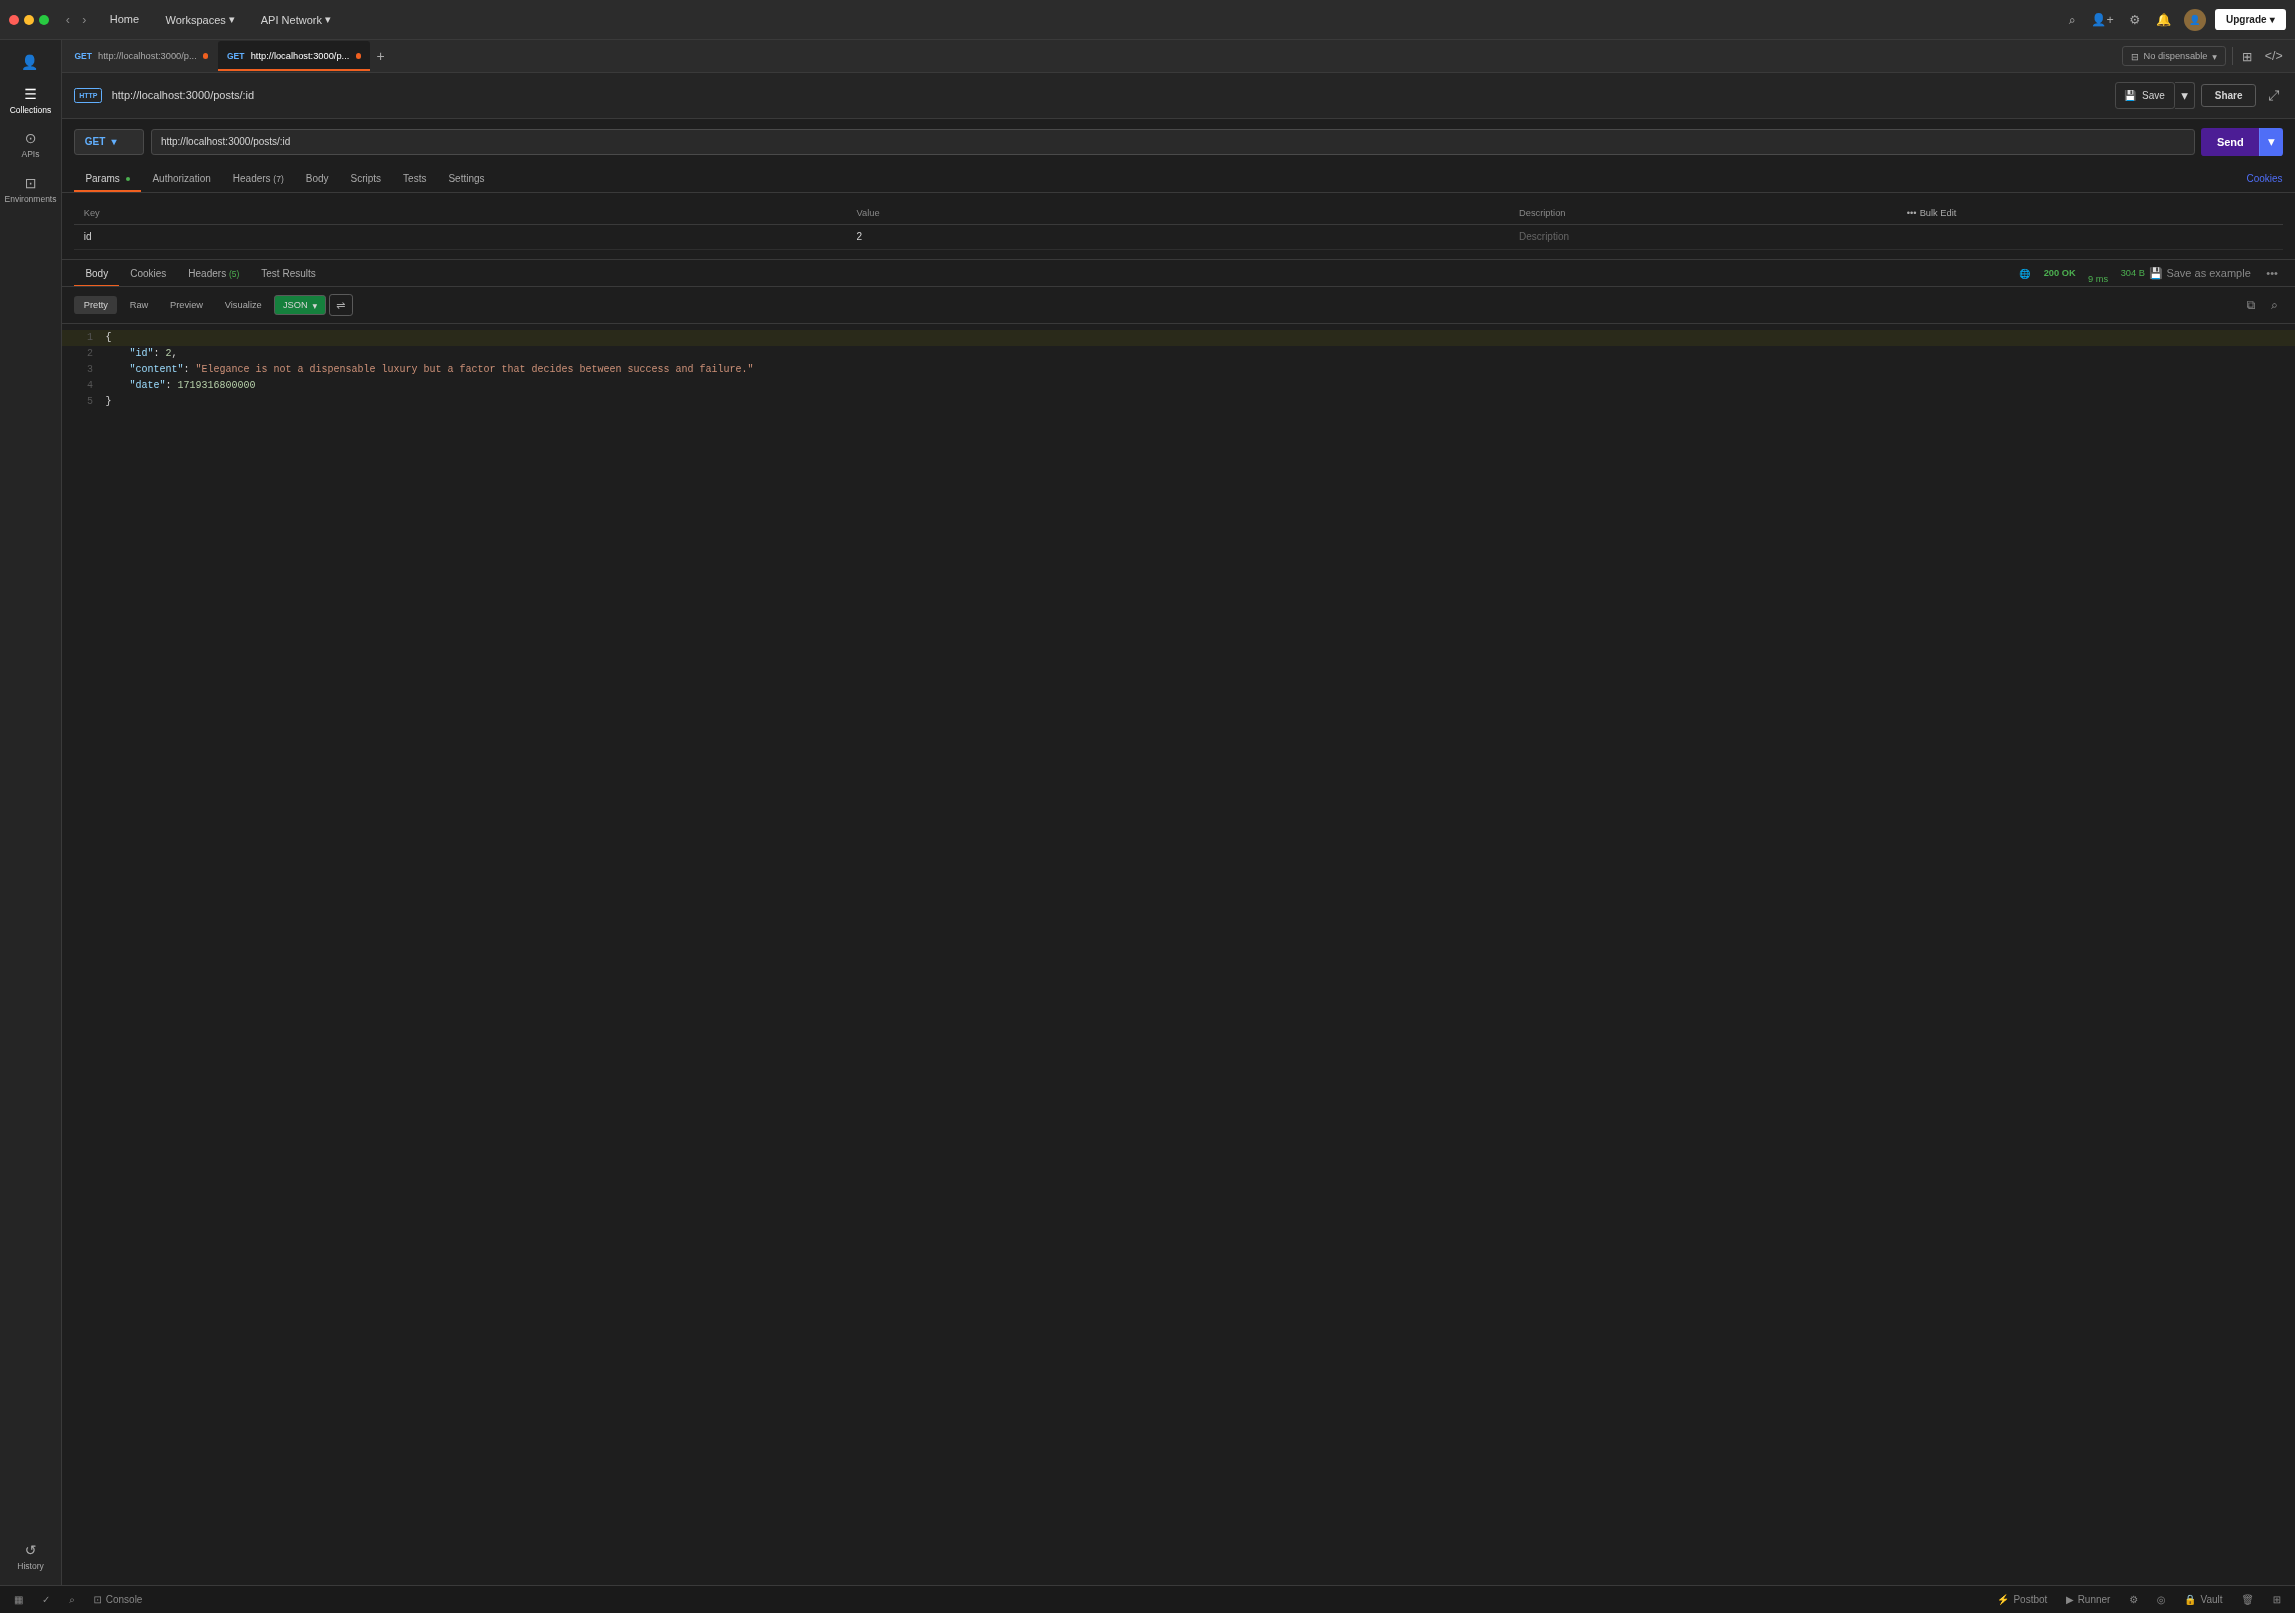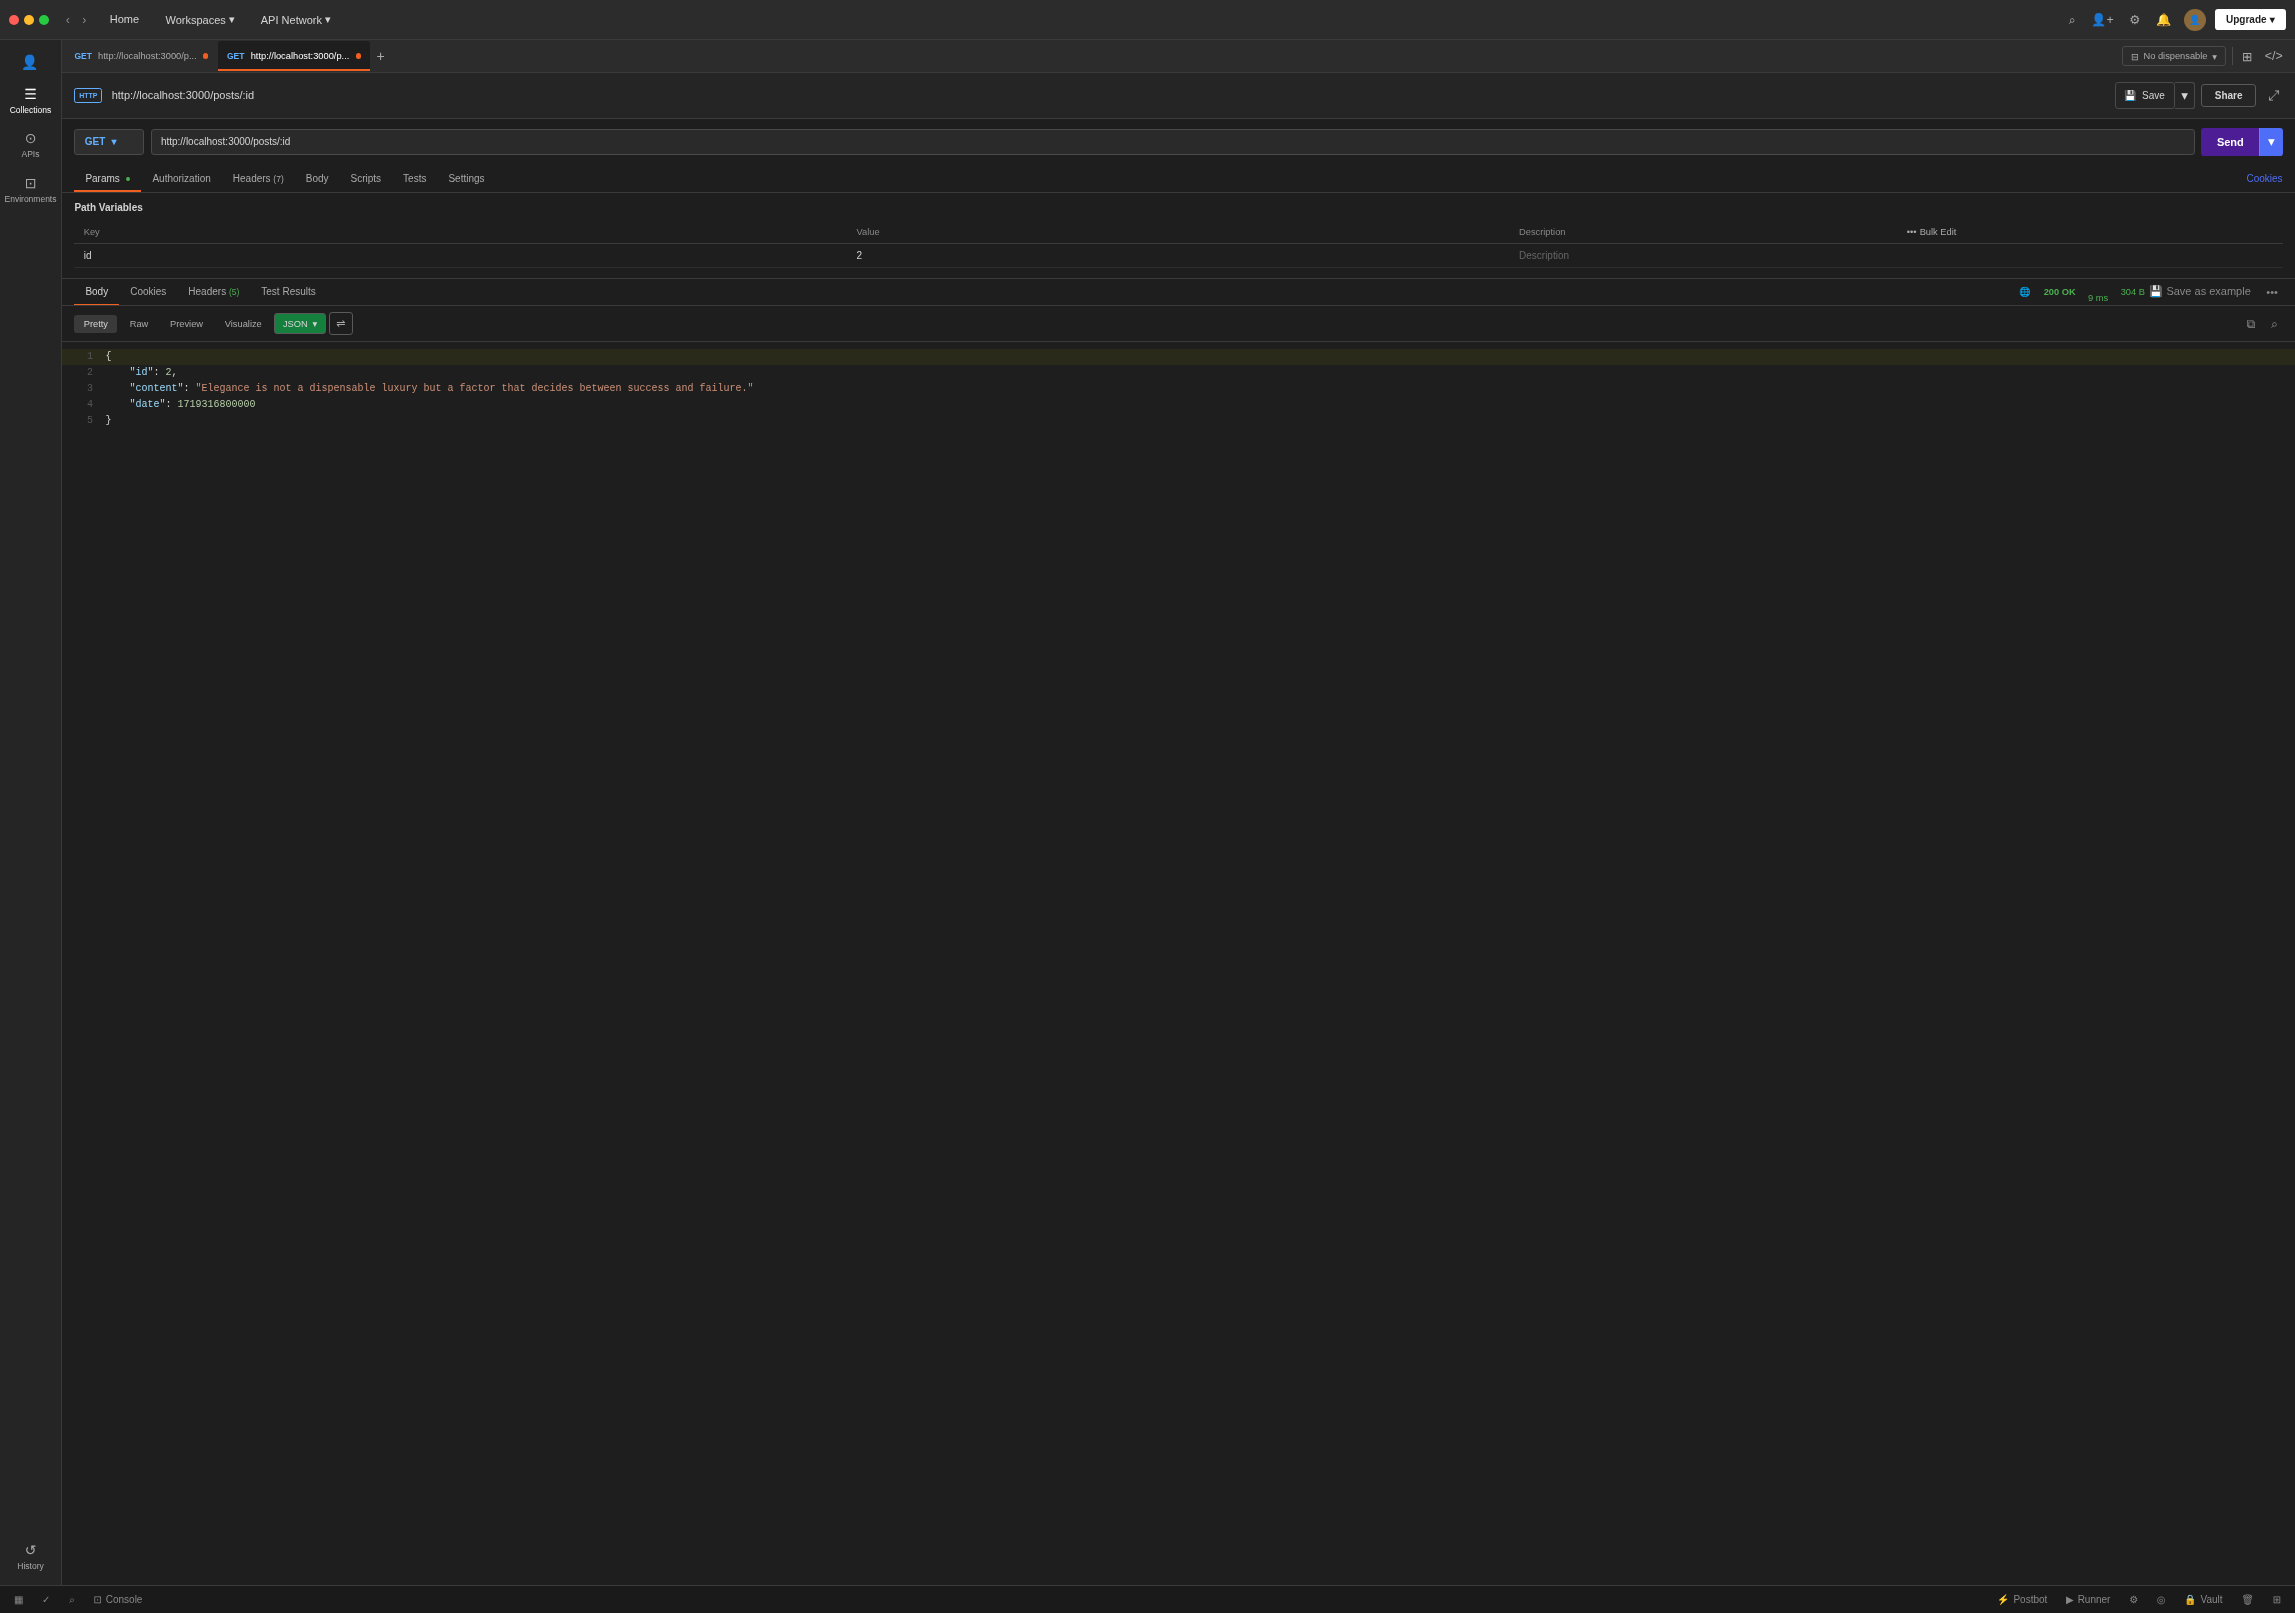--- a/index.html
+++ b/index.html
@@ -797,21 +797,20 @@
           <span>Tests</span>
         </div>
         <div class="req-tab">
           <span>Settings</span>
         </div>
         <div class="req-tabs-spacer"></div>
         <div class="cookies-link">Cookies</div>
       </div>
 
       <div class="params-section">
-        <div class="params-title">Path Variables</div>
         <table class="params-table">
           <thead>
             <tr>
               <th class="key-col">
                 <span>Key</span>
               </th>
               <th class="value-col">
                 <span>Value</span>
               </th>
               <th class="desc-col">

